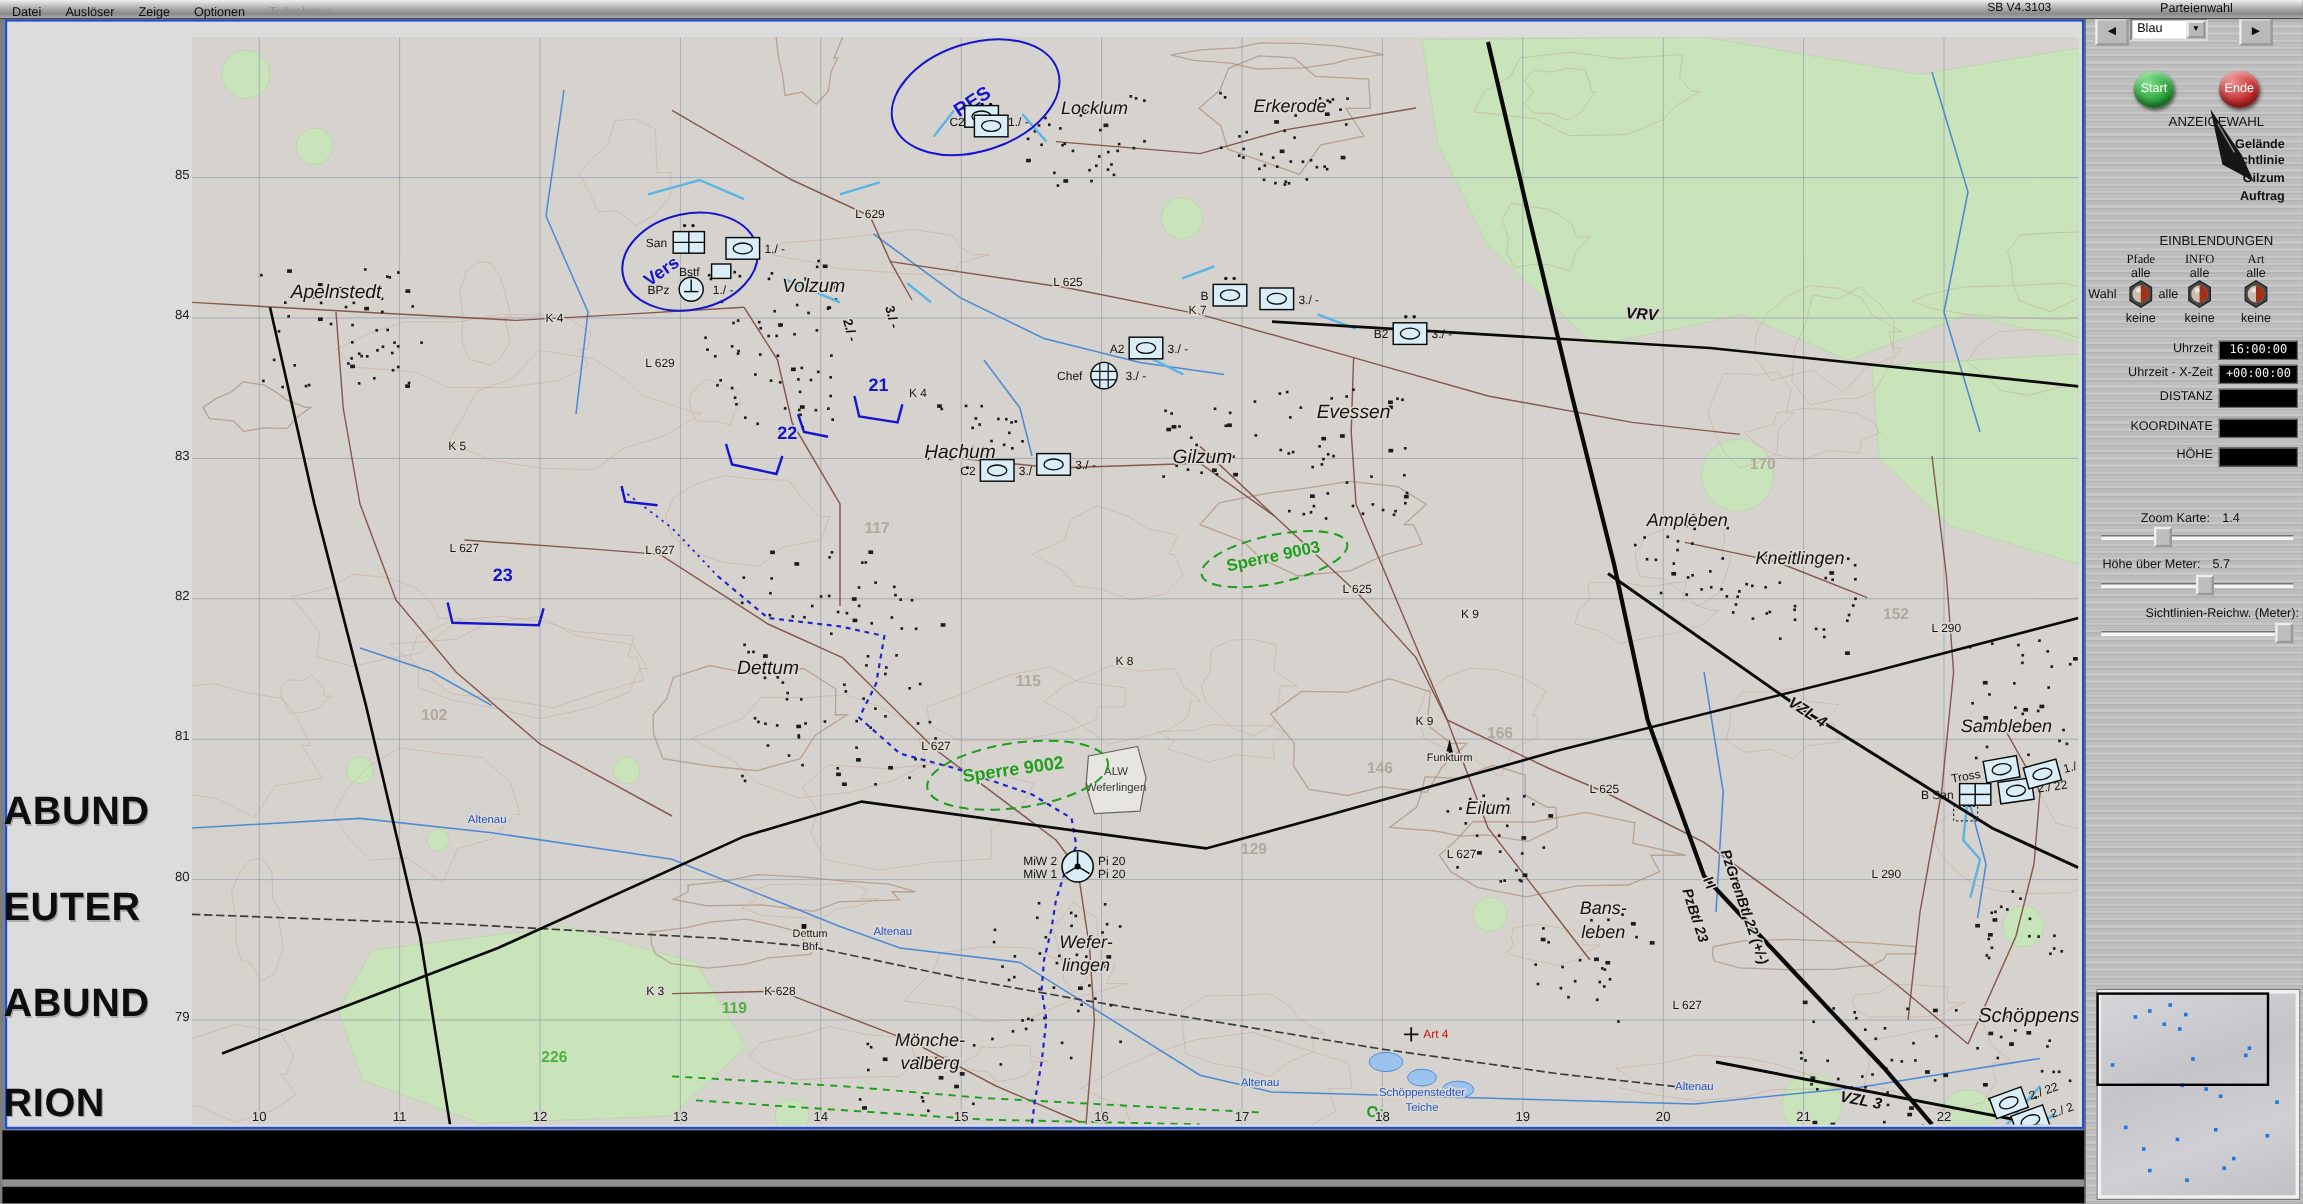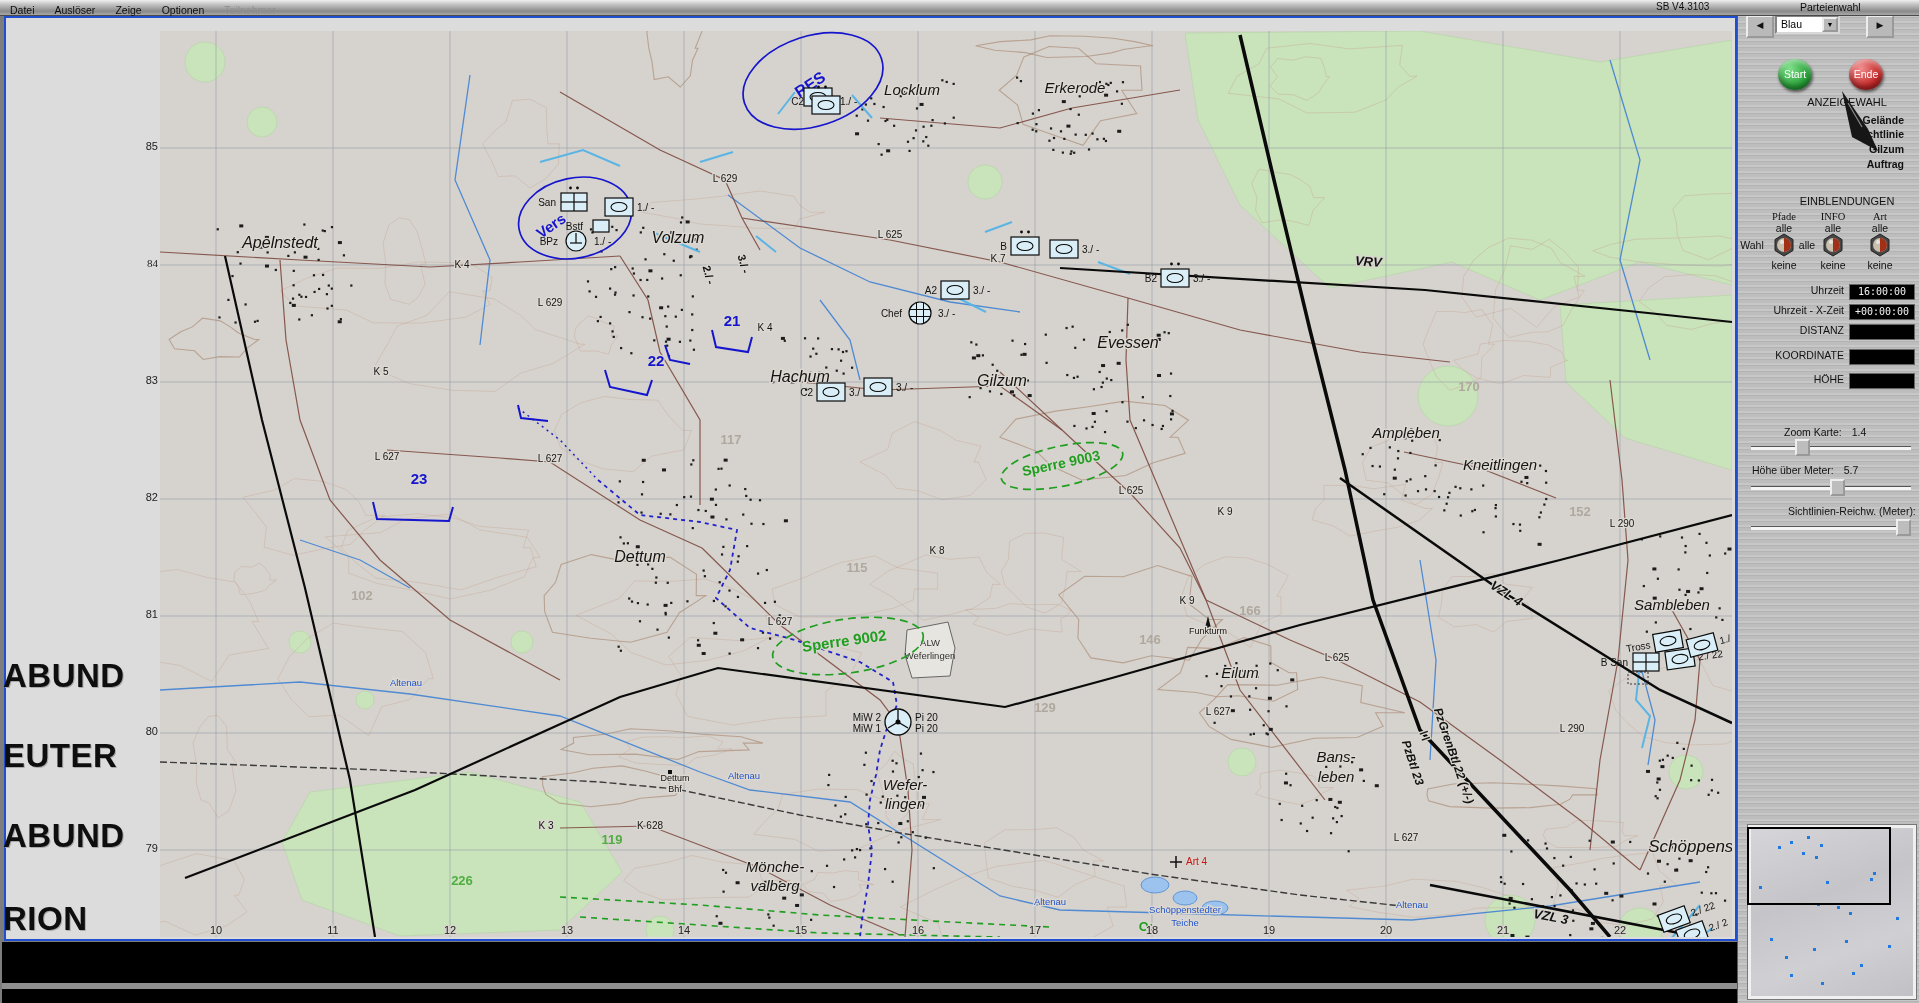--- a/index.html
+++ b/index.html
@@ -66,21 +66,21 @@
 
   <div id="map-window">
     <div id="margin-words">
         <div class="margin-word" style="top: 639px;">ABUND</div>
         <div class="margin-word" style="top: 719px;">EUTER</div>
         <div class="margin-word" style="top: 799px;">ABUND</div>
         <div class="margin-word" style="top: 882px;">RION</div>
       </div>
     <div id="row-labels">
         <div class="row-label" style="top: 122px;">85</div>
-        <div class="row-label" style="top: 239px; font-family: Liberation Serif, serif;">84</div>
+        <div class="row-label" style="top: 239px;">84</div>
         <div class="row-label" style="top: 356px;">83</div>
         <div class="row-label" style="top: 473px;">82</div>
         <div class="row-label" style="top: 590px;">81</div>
         <div class="row-label" style="top: 707px;">80</div>
         <div class="row-label" style="top: 824px;">79</div>
       </div>
     <svg id="map" viewBox="160 31 1572 906">
         <g>
           <rect x="160" y="31" width="1572" height="906" fill="#d6d3ce"></rect>
         </g>

